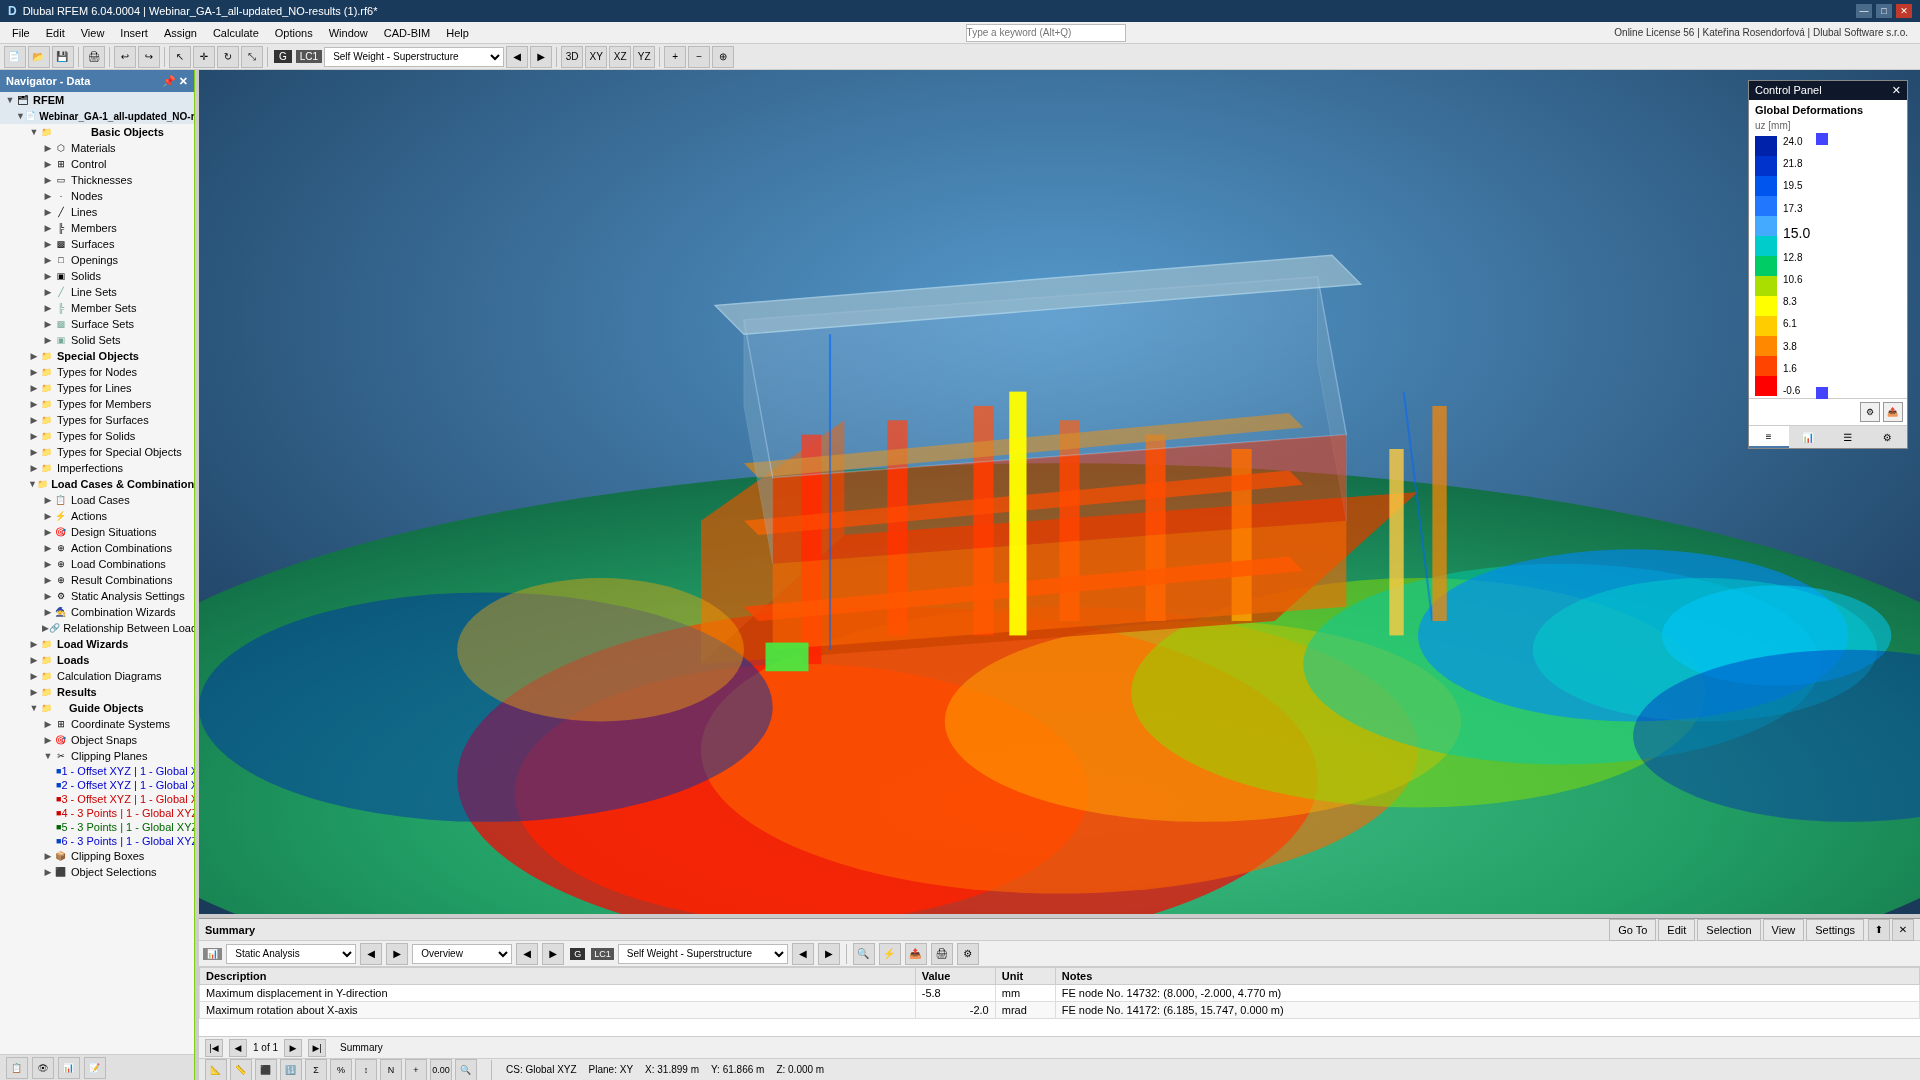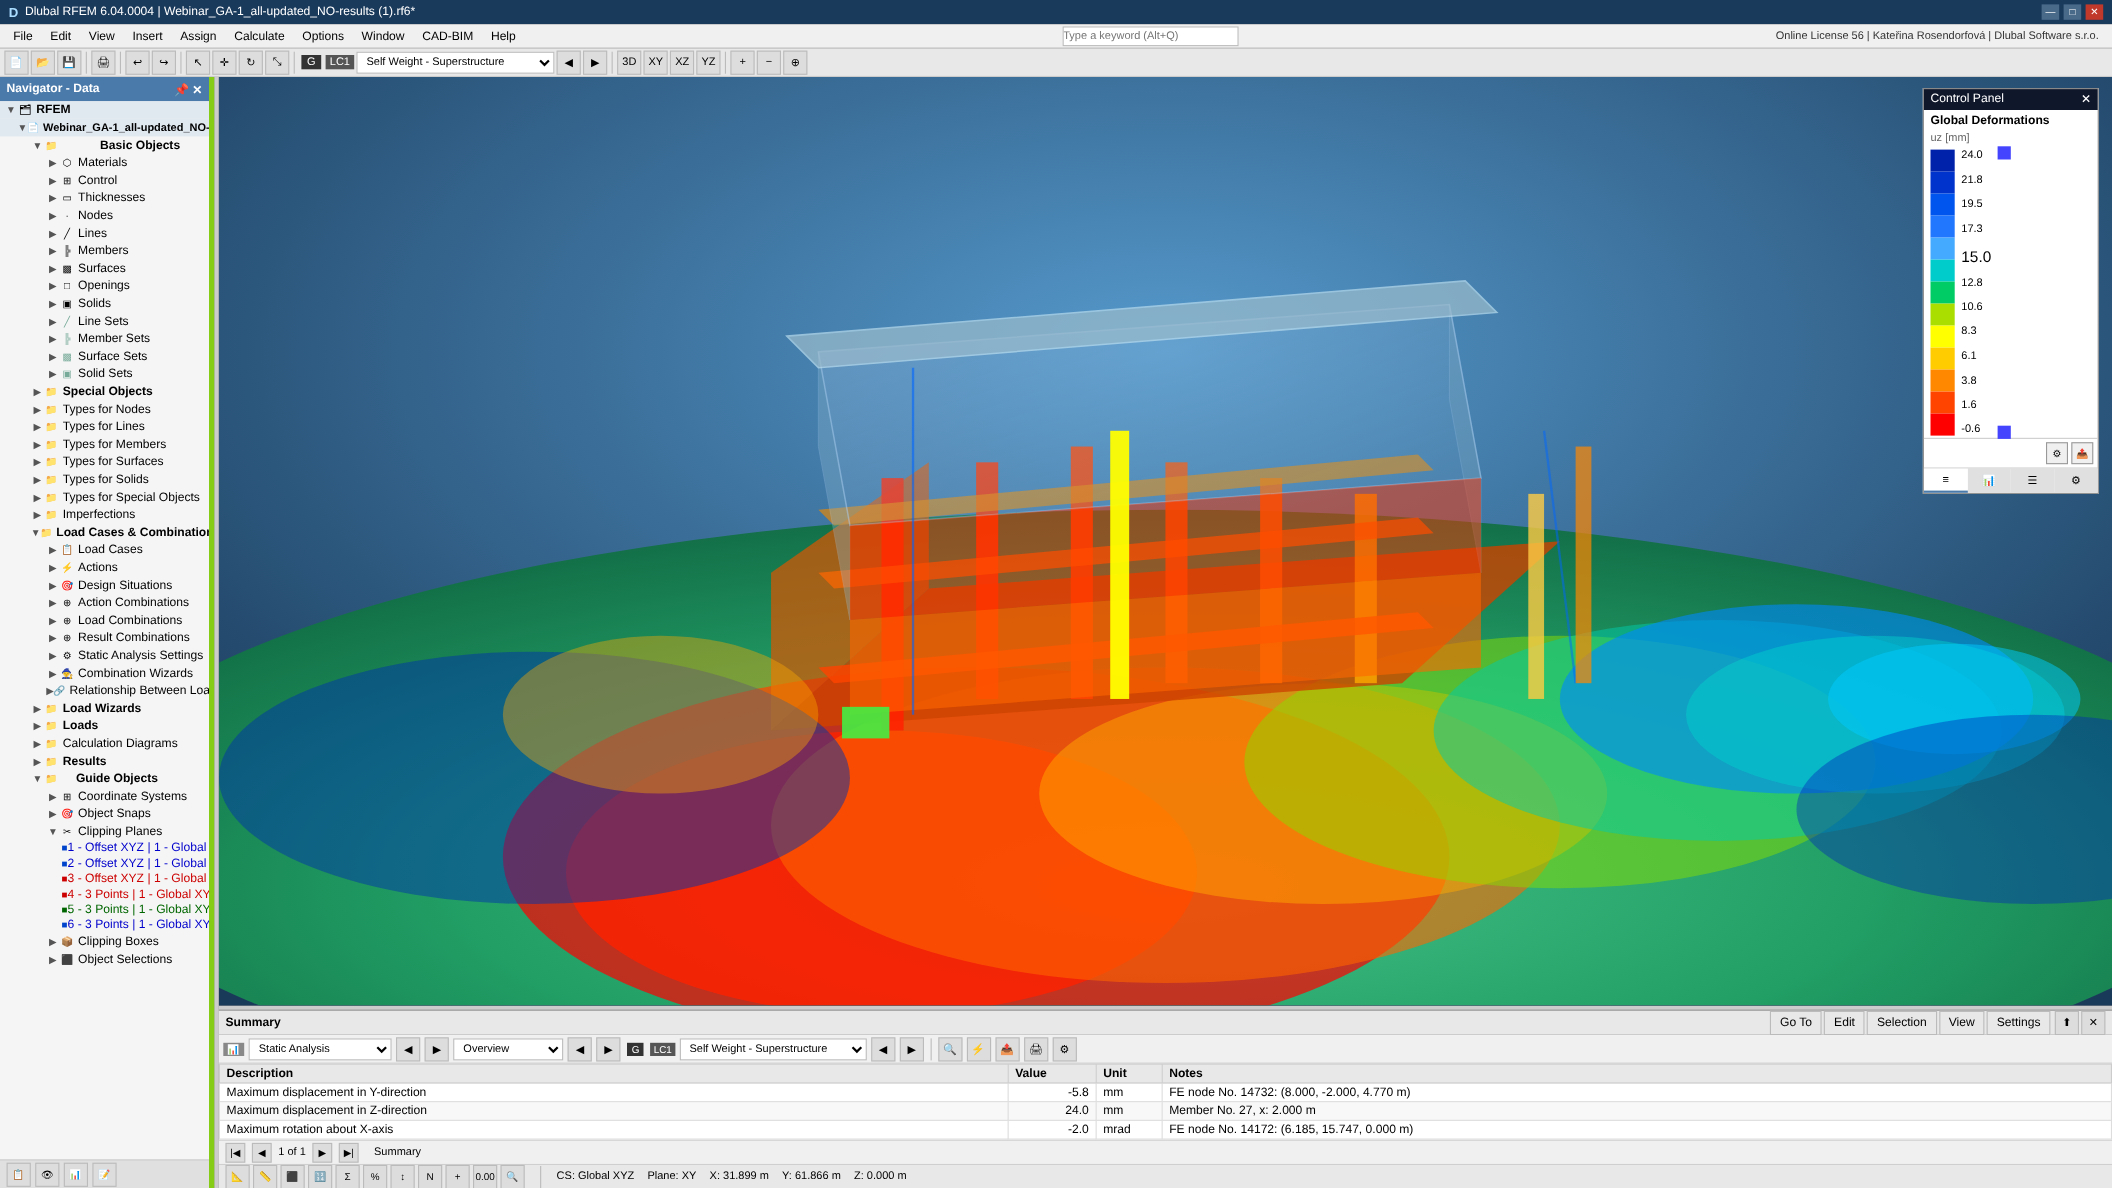--- a/index.html
+++ b/index.html
@@ -26,21 +26,21 @@
     }
     .tb-btn { width: 22px; height: 22px; background: #ddd; border: 1px solid #bbb; font-size: 10px; cursor: pointer; display: flex; align-items: center; justify-content: center; }
     .tb-separator { width: 1px; height: 20px; background: #bbb; margin: 0 2px; }
     .tb-combo { height: 20px; font-size: 10px; border: 1px solid #bbb; background: #fff; padding: 0 4px; min-width: 120px; }
 
     
     #main-layout { display: flex; height: calc(1080px - 22px - 22px - 26px); }
 
     
     #navigator {
-      width: 195px; min-width: 195px; background: #f5f5f5; border-right: 5px solid #84cc16; display: flex; flex-direction: column; overflow: hidden;
+      width: 195px; min-width: 195px; background: #f5f5f5; border-right: 1px solid #84cc16; display: flex; flex-direction: column; overflow: hidden;
     }
     #nav-header {
       height: 22px; background: #4a7aaa; color: #fff; display: flex; align-items: center; justify-content: space-between; padding: 0 6px; font-size: 11px; font-weight: bold;
     }
     #nav-header-icons { display: flex; gap: 3px; }
     #nav-tree { flex: 1; overflow-y: auto; overflow-x: hidden; font-size: 11px; }
     .nav-item { display: flex; align-items: center; padding: 1px 4px; cursor: pointer; white-space: nowrap; }
     .nav-arrow { font-size: 9px; width: 12px; text-align: center; color: #555; }
     .nav-icon { width: 14px; height: 14px; margin-right: 3px; display: inline-flex; align-items: center; justify-content: center; font-size: 9px; }
     .nav-text { font-size: 11px; }
@@ -628,29 +628,23 @@
             <tr>
               <th>Description</th>
               <th style="width:80px;">Value</th>
               <th style="width:60px;">Unit</th>
               <th>Notes</th>
             </tr>
           </thead>
           <tbody id="results-tbody">
             <tr>
               <td>Maximum displacement in Y-direction</td>
-              <td style="text-align:right;">-5.8</td>
+              <td style="text-align:left;">-5.8</td>
               <td>mm</td>
               <td>FE node No. 14732: (8.000, -2.000, 4.770 m)</td>
-            </tr>
-            <tr>
-              <td>Maximum displacement in Z-direction</td>
-              <td style="text-align:right;">24.0</td>
-              <td>mm</td>
-              <td>Member No. 27, x: 2.000 m</td>
             </tr>
             <tr>
               <td>Maximum rotation about X-axis</td>
               <td style="text-align:right;">-2.0</td>
               <td>mrad</td>
               <td>FE node No. 14172: (6.185, 15.747, 0.000 m)</td>
             </tr>
           </tbody>
         </table>
       </div>

